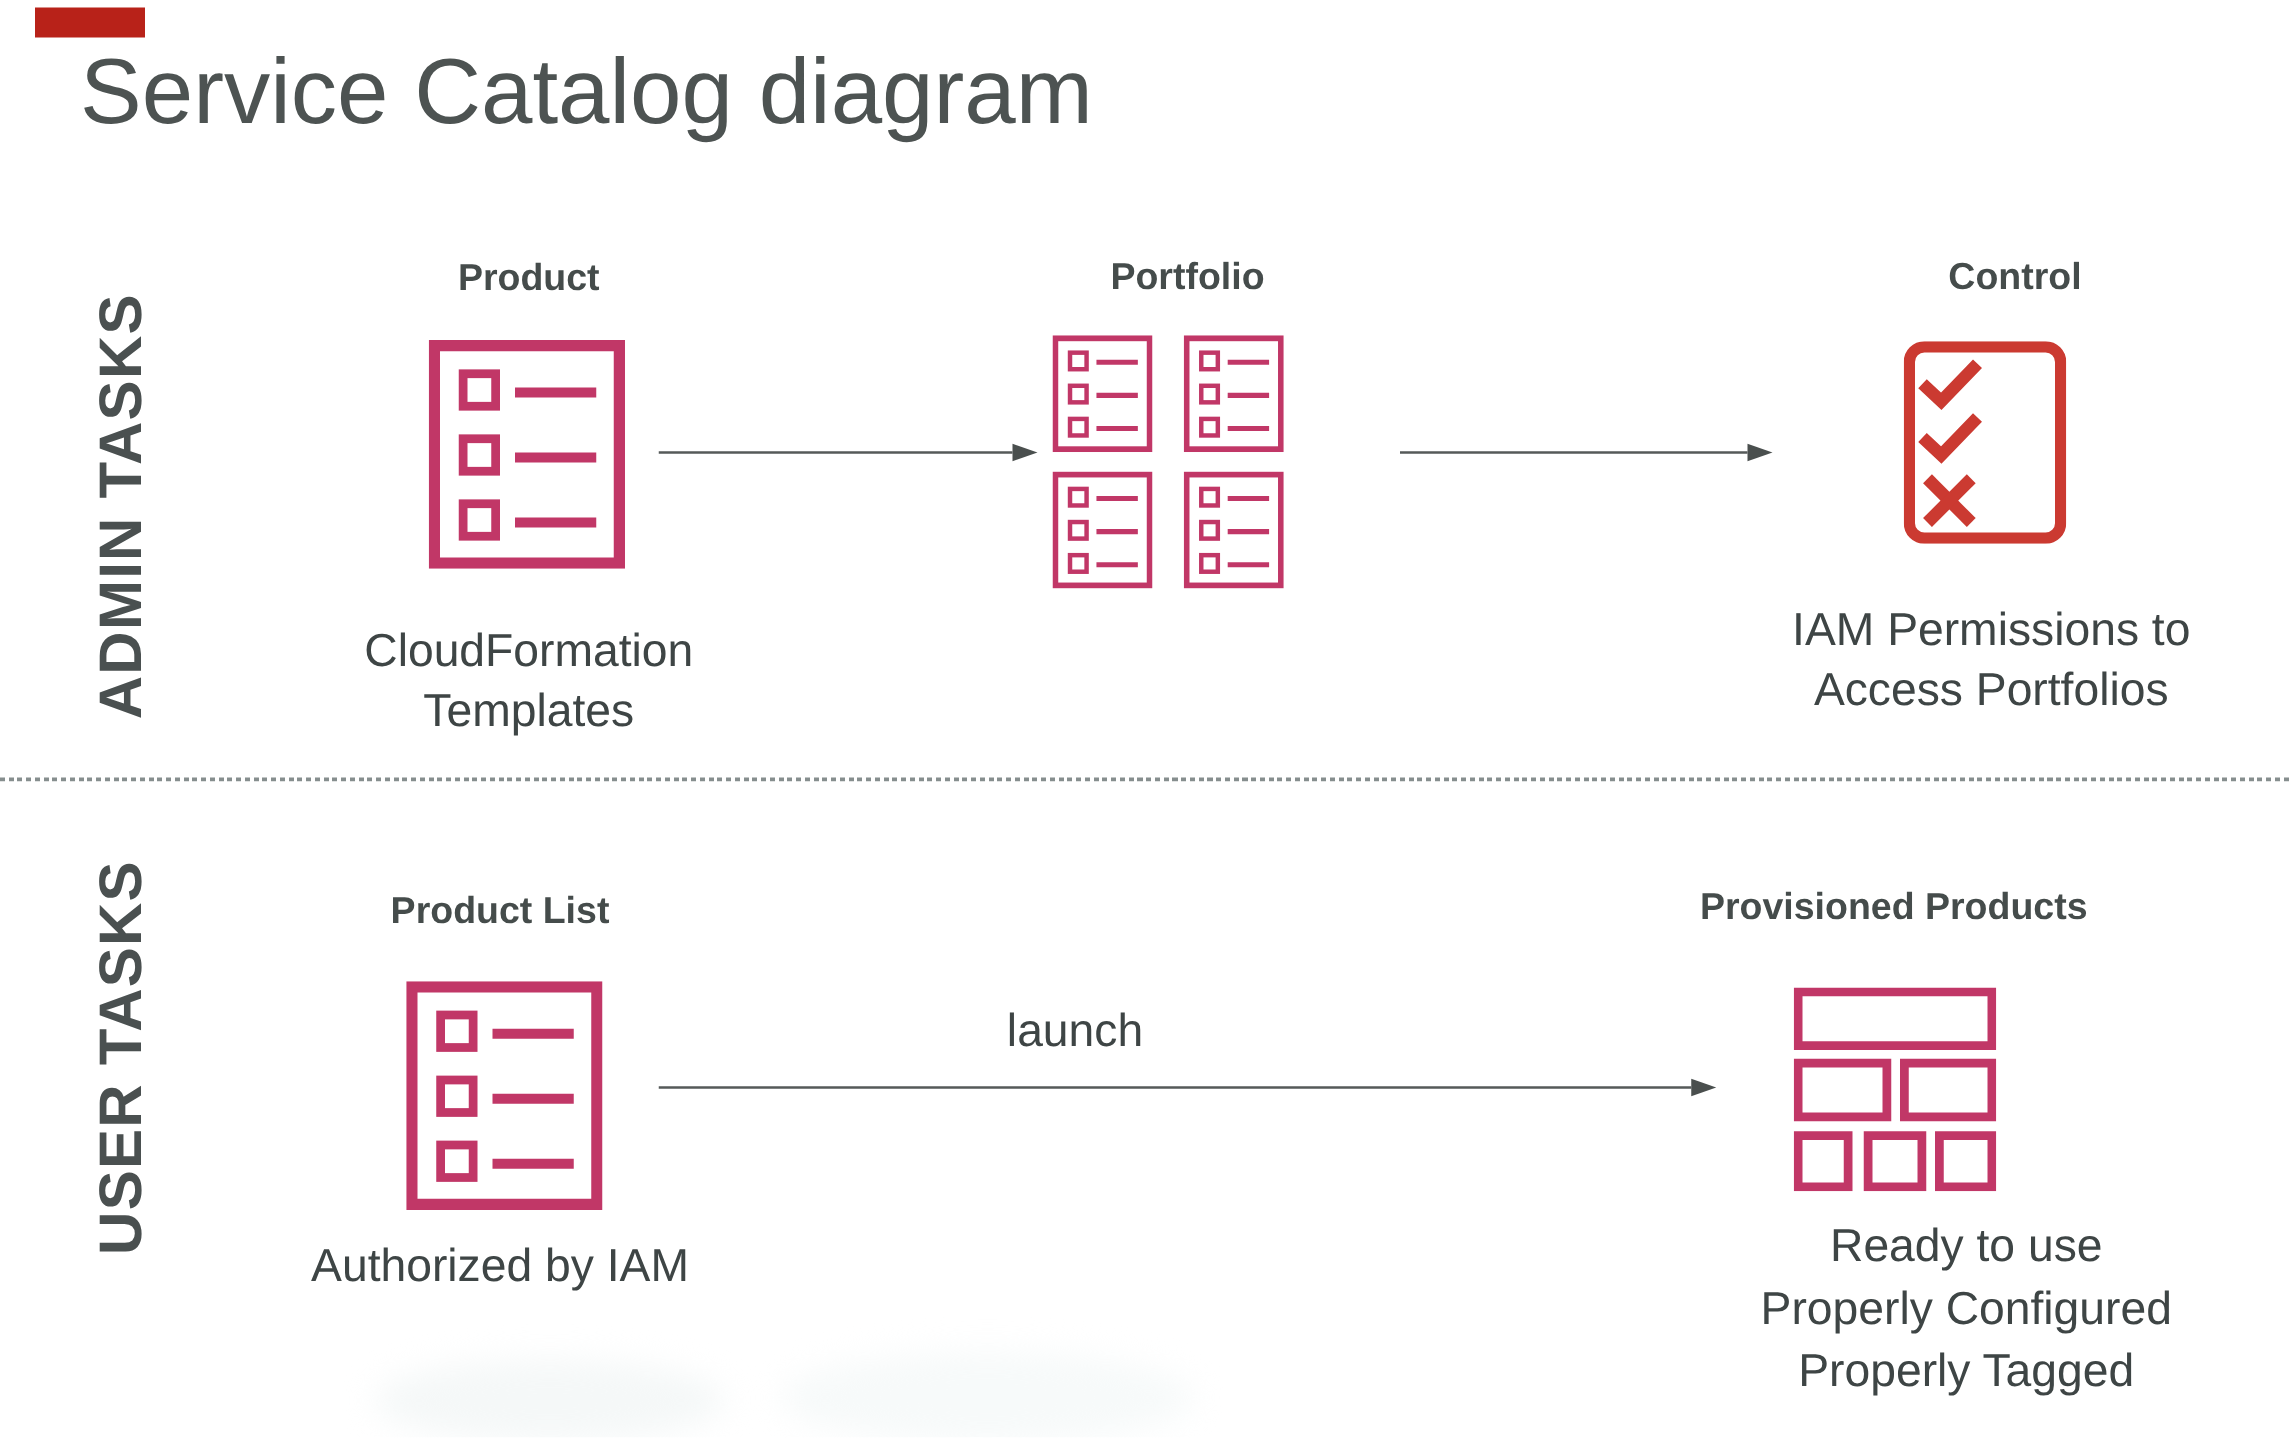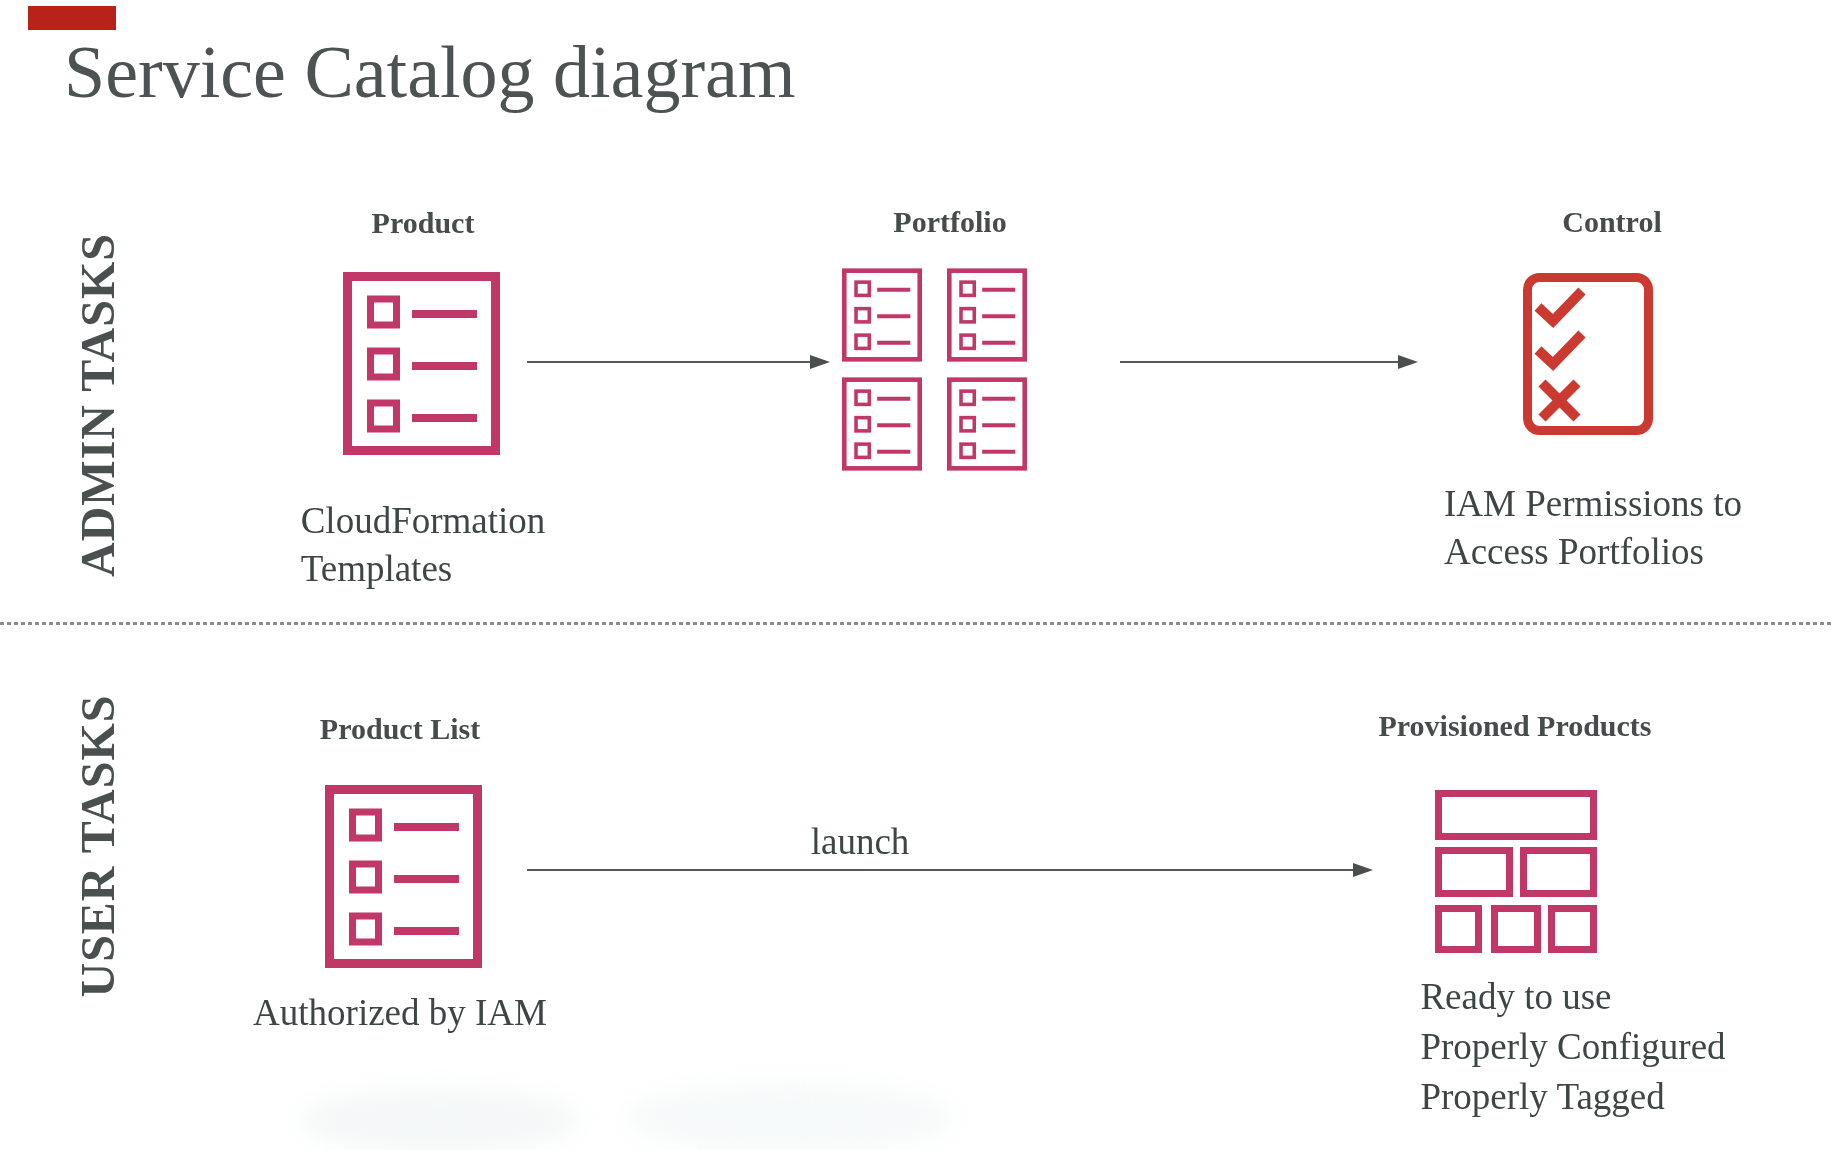--- a/index.html
+++ b/index.html
@@ -1,35 +1,35 @@
 <!DOCTYPE html>
 <html><head>
 <meta charset="utf-8">
 <style>
   html,body{margin:0;padding:0;background:#fff;}
   .canvas{
     position:relative;width:1832px;height:1150px;background:#ffffff;overflow:hidden;
-    font-family:Liberation Serif, serif;
+    font-family:Liberation Sans, sans-serif;
   }
   .accent-bar{position:absolute;left:28px;top:6px;width:88px;height:24px;background:#b82219;}
   .title{
     position:absolute;left:64px;top:30px;font-size:74px;font-weight:300;
     color:#4d5352;white-space:nowrap;letter-spacing:0;
   }
   .side-label{
     position:absolute;transform:translate(-50%,-50%) rotate(-90deg);
     font-weight:bold;font-size:48px;letter-spacing:1px;color:#4a5050;white-space:nowrap;
   }
   .heading{
     position:absolute;transform:translateX(-50%);
     font-weight:bold;font-size:30px;color:#454c4b;white-space:nowrap;
   }
   .caption{
     position:absolute;transform:translateX(-50%);
-    font-size:37px;line-height:48px;color:#3e4545;text-align:left;white-space:nowrap;
+    font-size:37px;line-height:48px;color:#3e4545;text-align:center;white-space:nowrap;
   }
   .caption.tight{line-height:50px;}
   .icon{position:absolute;}
   .portfolio-grid{
     position:absolute;left:842px;top:268px;
     display:grid;grid-template-columns:80px 80px;grid-auto-rows:94px;gap:15px 25px;
   }
   .arrow{position:absolute;display:flex;align-items:center;height:14px;}
   .arrow .shaft{height:2px;background:#555a59;}
   .arrow .head{
@@ -159,21 +159,21 @@
       <rect x="27.5" y="79" width="26" height="26" stroke-width="7"></rect>
       <rect x="27.5" y="131" width="26" height="26" stroke-width="7"></rect>
       <line x1="69" y1="42" x2="134" y2="42" stroke-width="8"></line>
       <line x1="69" y1="94" x2="134" y2="94" stroke-width="8"></line>
       <line x1="69" y1="146" x2="134" y2="146" stroke-width="8"></line>
     </svg>
   </div>
 
   <div class="caption" style="left:400px;top:989px;">Authorized by IAM</div>
 
-  <div class="arrow-label" style="left:860px;top:804px;margin-top:16px;">launch</div>
+  <div class="arrow-label" style="left:860px;top:804px;">launch</div>
 
   <div class="arrow" style="left:527px;top:863px;">
     <div class="shaft" style="width:826px;"></div>
     <div class="head"></div>
   </div>
 
   <div class="heading" style="left:1515px;top:709px;">Provisioned Products</div>
 
   <div class="icon" style="left:1435px;top:790px;">
     <svg width="162" height="163" viewBox="0 0 162 163" fill="none" stroke="#c13767">

